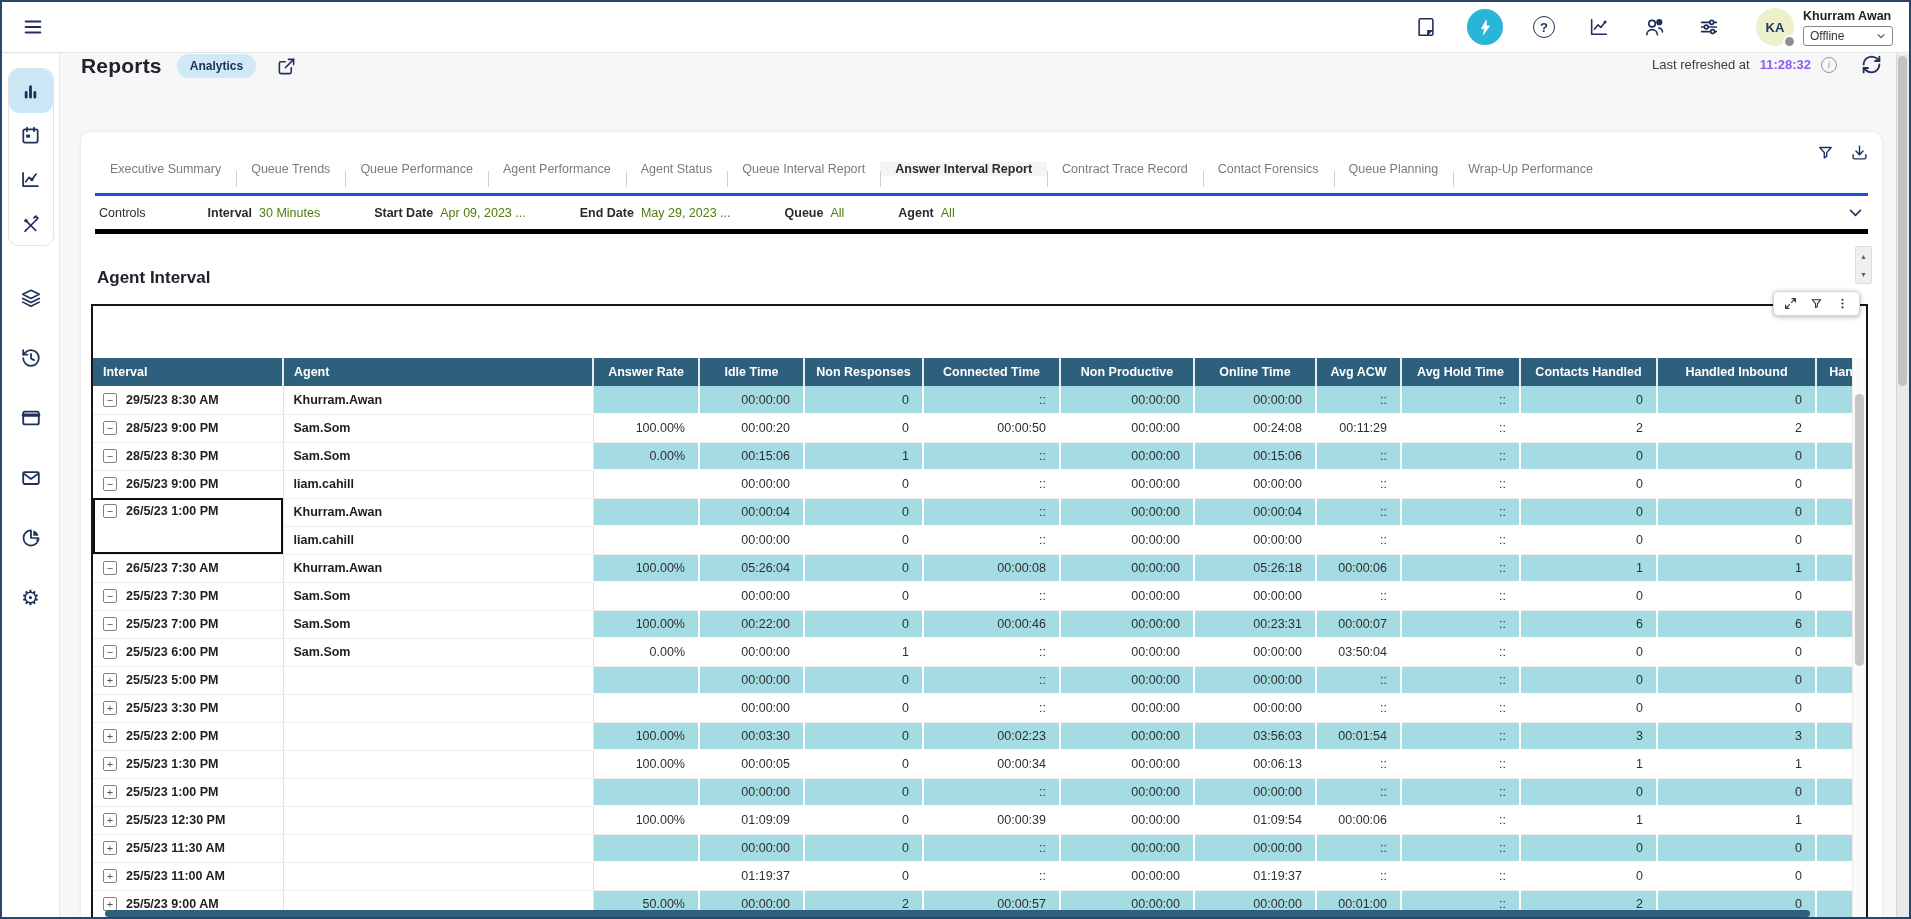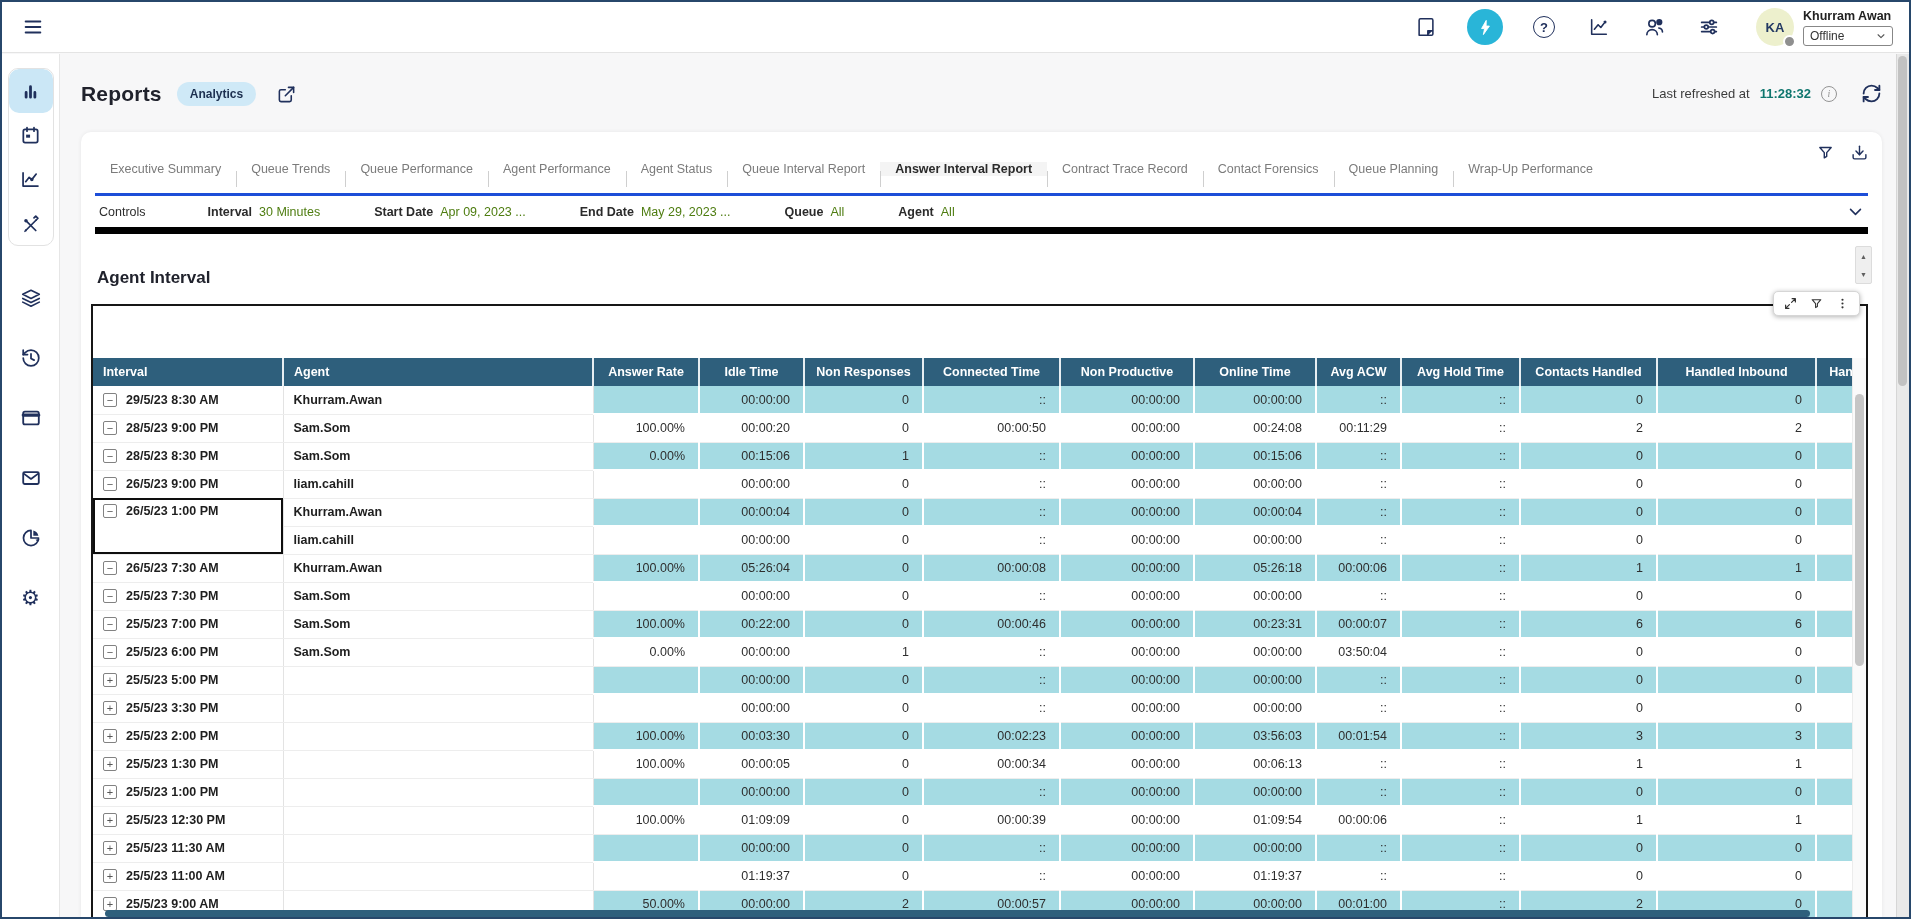--- a/index.html
+++ b/index.html
@@ -51,50 +51,50 @@
   .sb-loose.first { margin-top:30px; }
   .gear-glyph { font-family:"DejaVu Sans", sans-serif; font-size:21px; color:#20305c; line-height:1; }
 
   
   .page-scroll { position:absolute; top:52px; right:0; width:13px; bottom:0; background:#e9e9e9;
                  border-left:1px solid #d6d6d6; z-index:6; }
   .page-scroll .thumb { margin:2px 1px; width:9px; height:330px; background:#c2c2c2; border-radius:5px; }
 
   
   .main { position:absolute; left:58px; top:52px; right:13px; bottom:0; }
-  .page-head { height:52px; display:flex; align-items:flex-end; justify-content:space-between;
+  .page-head { height:52px; display:flex; align-items:flex-start; justify-content:space-between;
                padding:0 14px 0 21px; }
   .ph-left { display:flex; align-items:center; gap:15px; }
   .page-title { font-size:21px; font-weight:bold; color:#20222c; letter-spacing:.2px; }
   .badge { background:#cfe9f7; color:#1d3050; font-size:12px; font-weight:bold;
            padding:5px 13px; border-radius:13px; }
   .refresh-area { display:flex; align-items:center; gap:10px; font-size:13px; color:#3c3c3c;
                   padding-bottom:2px; }
-  .refresh-area b { color:#0f766e; }
+  .refresh-area b { color:#8b5cf6; }
   .info-i { width:16px; height:16px; border:1.4px solid #949494; border-radius:50%; color:#949494;
             font-size:10px; display:flex; align-items:center; justify-content:center;
             font-family:"Liberation Serif", serif; font-style:italic; }
   .refresh-btn { margin-left:14px; background:none; border:none; cursor:pointer; }
 
   
   .card { position:absolute; top:78px; left:21px; right:14px; bottom:0; background:#fff;
           border-radius:10px 10px 0 0; box-shadow:0 0 4px rgba(0,0,0,.07); }
   .card-tools { position:absolute; top:12px; right:14px; display:flex; gap:17px; z-index:3; }
   .card-tools button { background:none; border:none; cursor:pointer; }
 
   .tabs { margin:30px 14px 0; display:flex; align-items:flex-start; height:34px;
           border-bottom:3px solid #1d4ed8; font-size:12.5px; color:#7b7b7b; list-style:none; }
   .tabs li { position:relative; display:flex; align-items:center; padding:0 15px; white-space:nowrap;
              cursor:pointer; }
   .tabs li + li::before { content:""; position:absolute; left:0; top:9px; width:1px; height:16px;
                           background:#cfcfcf; }
   .tabs li.active { background:#f4f4f4; color:#2b2b2b; font-weight:bold; }
 
   .controls { margin:0 14px; height:38px; display:flex; align-items:center;
-              border-bottom:7px solid #000000; font-size:12.5px; position:relative; }
+              border-bottom:5px solid #000000; font-size:12.5px; position:relative; }
   .c-label { color:#2d2d2d; margin:0 62px 0 4px; }
   .flt { margin-right:54px; cursor:pointer; white-space:nowrap; }
   .flt b { color:#2b2b2b; margin-right:7px; }
   .flt span { color:#4d7c0f; }
   .controls .chev { position:absolute; right:4px; background:none; border:none; cursor:pointer; }
 
   .section-head { position:relative; padding:34px 14px 0 16px; height:72px; }
   .section-title { font-size:17px; font-weight:bold; color:#20222c; }
   .mini-scroll { position:absolute; right:10px; top:12px; width:17px; height:38px; background:#efefef;
                  border:1px solid #dcdcdc; border-radius:2px; display:flex; flex-direction:column; }

